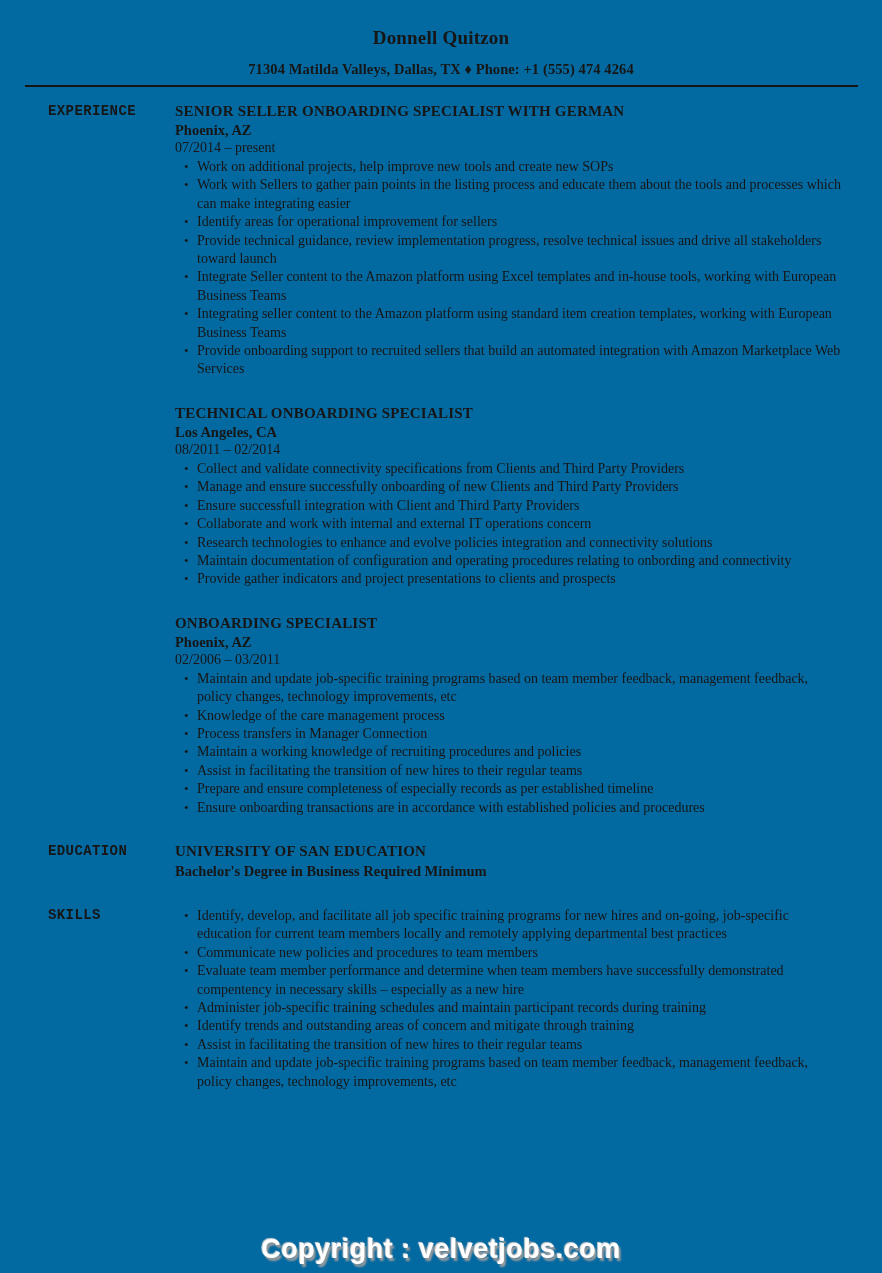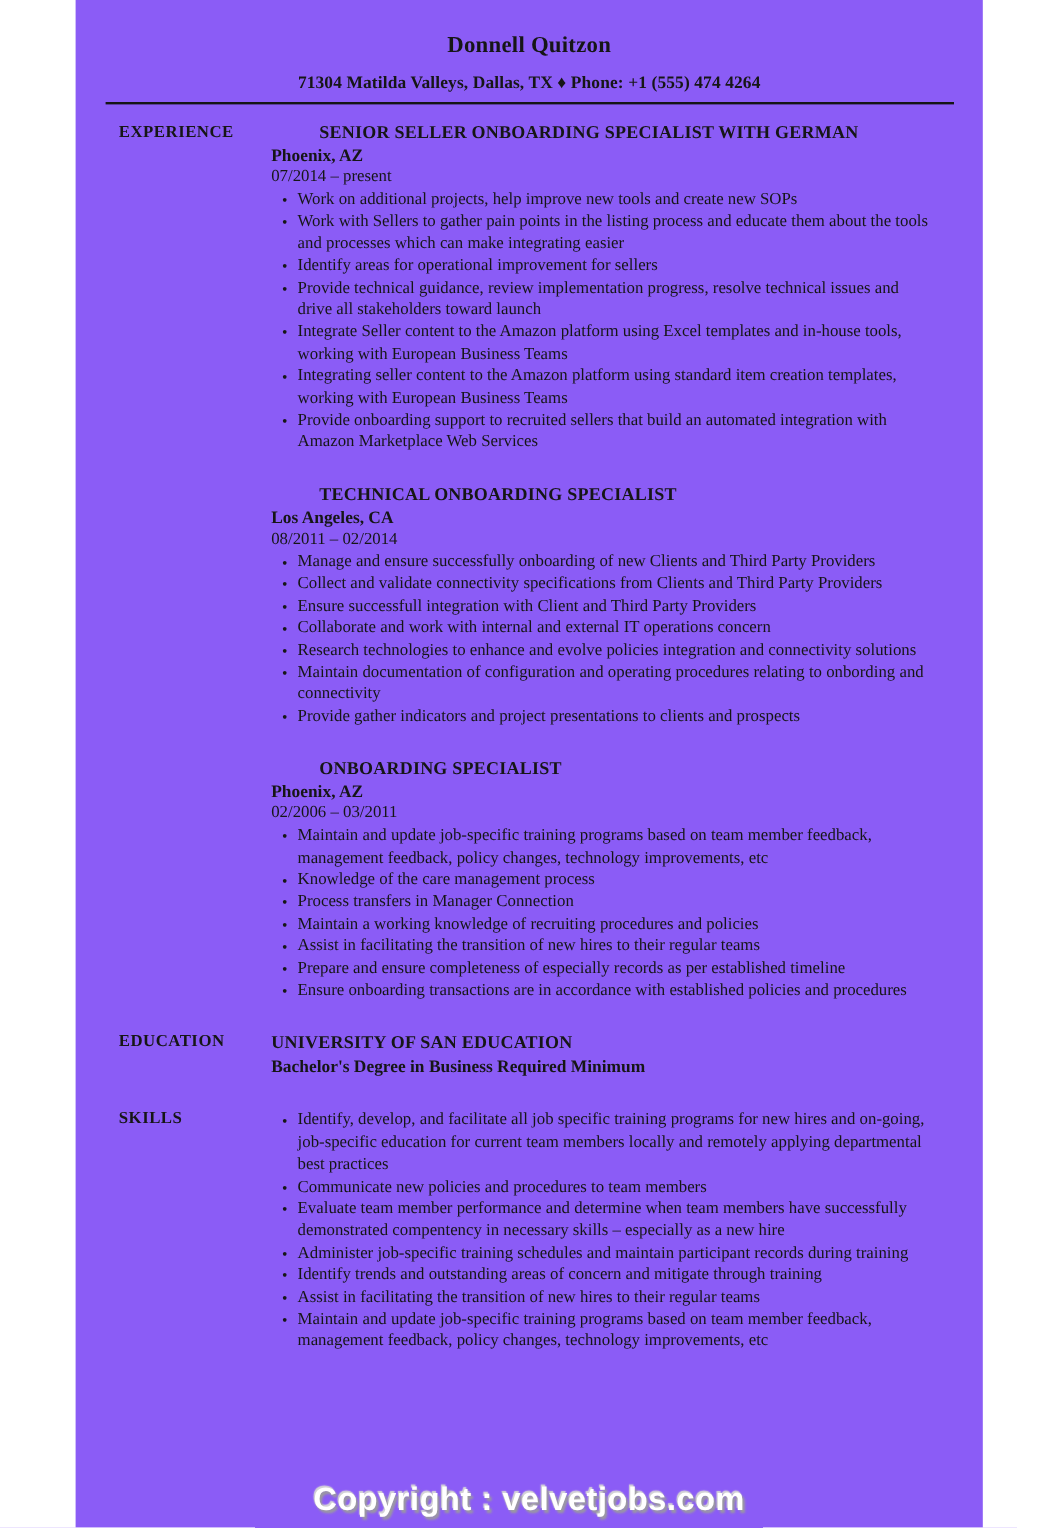--- a/index.html
+++ b/index.html
@@ -1,21 +1,21 @@
 <!DOCTYPE html>
 <html><head>
 <meta charset="utf-8">
 <style>
   html, body { margin: 0; padding: 0; background: #ffffff; }
   .page {
     position: relative;
-    width: 756px;
+    width: 882px;
     height: 1273px;
     margin: 0 auto;
-    background: #8b5cf6;
+    background: #0369a1;
     font-family: "Liberation Serif", serif;
     color: #161616;
     overflow: hidden;
   }
   
   .header { text-align: center; padding-top: 26px; }
   .name {
     font-size: 19px;
     font-weight: bold;
     line-height: 23px;
@@ -32,37 +32,37 @@
     border: none;
     border-top: 2.5px solid #151515;
     margin: 8px 24px 0 25px;
   }
   
   .doc-body { padding-top: 14px; }
   .section { display: flex; margin-bottom: 24px; }
   .section-label {
     flex: none;
     width: 127px;
-    padding-left: 36px;
+    padding-left: 48px;
     box-sizing: content-box;
     font-weight: bold;
     font-size: 14px;
     letter-spacing: 0.4px;
     line-height: 20px;
+    font-family: Liberation Mono, monospace;
   }
   .section-content { flex: 1; padding-right: 38px; }
   
   .job { margin-bottom: 24px; }
   .job:last-child { margin-bottom: 0; }
   .job-title {
     font-weight: bold;
     font-size: 15px;
     line-height: 20px;
     letter-spacing: 0.2px;
-    margin-left: 40px;
   }
   .job-location { font-weight: bold; font-size: 14.5px; line-height: 18px; }
   .job-dates { font-size: 14px; line-height: 17px; }
   ul.bullets {
     margin: 2px 0 0 0;
     padding: 0 0 0 22px;
     list-style: none;
   }
   ul.bullets li {
     position: relative;
@@ -122,22 +122,22 @@
             <li>Integrating seller content to the Amazon platform using standard item creation templates, working with European Business Teams</li>
             <li>Provide onboarding support to recruited sellers that build an automated integration with Amazon Marketplace Web Services</li>
           </ul>
         </div>
 
         <div class="job">
           <div class="job-title">TECHNICAL ONBOARDING SPECIALIST</div>
           <div class="job-location">Los Angeles, CA</div>
           <div class="job-dates">08/2011 – 02/2014</div>
           <ul class="bullets">
+            <li>Collect and validate connectivity specifications from Clients and Third Party Providers</li>
             <li>Manage and ensure successfully onboarding of new Clients and Third Party Providers</li>
-            <li>Collect and validate connectivity specifications from Clients and Third Party Providers</li>
             <li>Ensure successfull integration with Client and Third Party Providers</li>
             <li>Collaborate and work with internal and external IT operations concern</li>
             <li>Research technologies to enhance and evolve policies integration and connectivity solutions</li>
             <li>Maintain documentation of configuration and operating procedures relating to onbording and connectivity</li>
             <li>Provide gather indicators and project presentations to clients and prospects</li>
           </ul>
         </div>
 
         <div class="job">
           <div class="job-title">ONBOARDING SPECIALIST</div>

